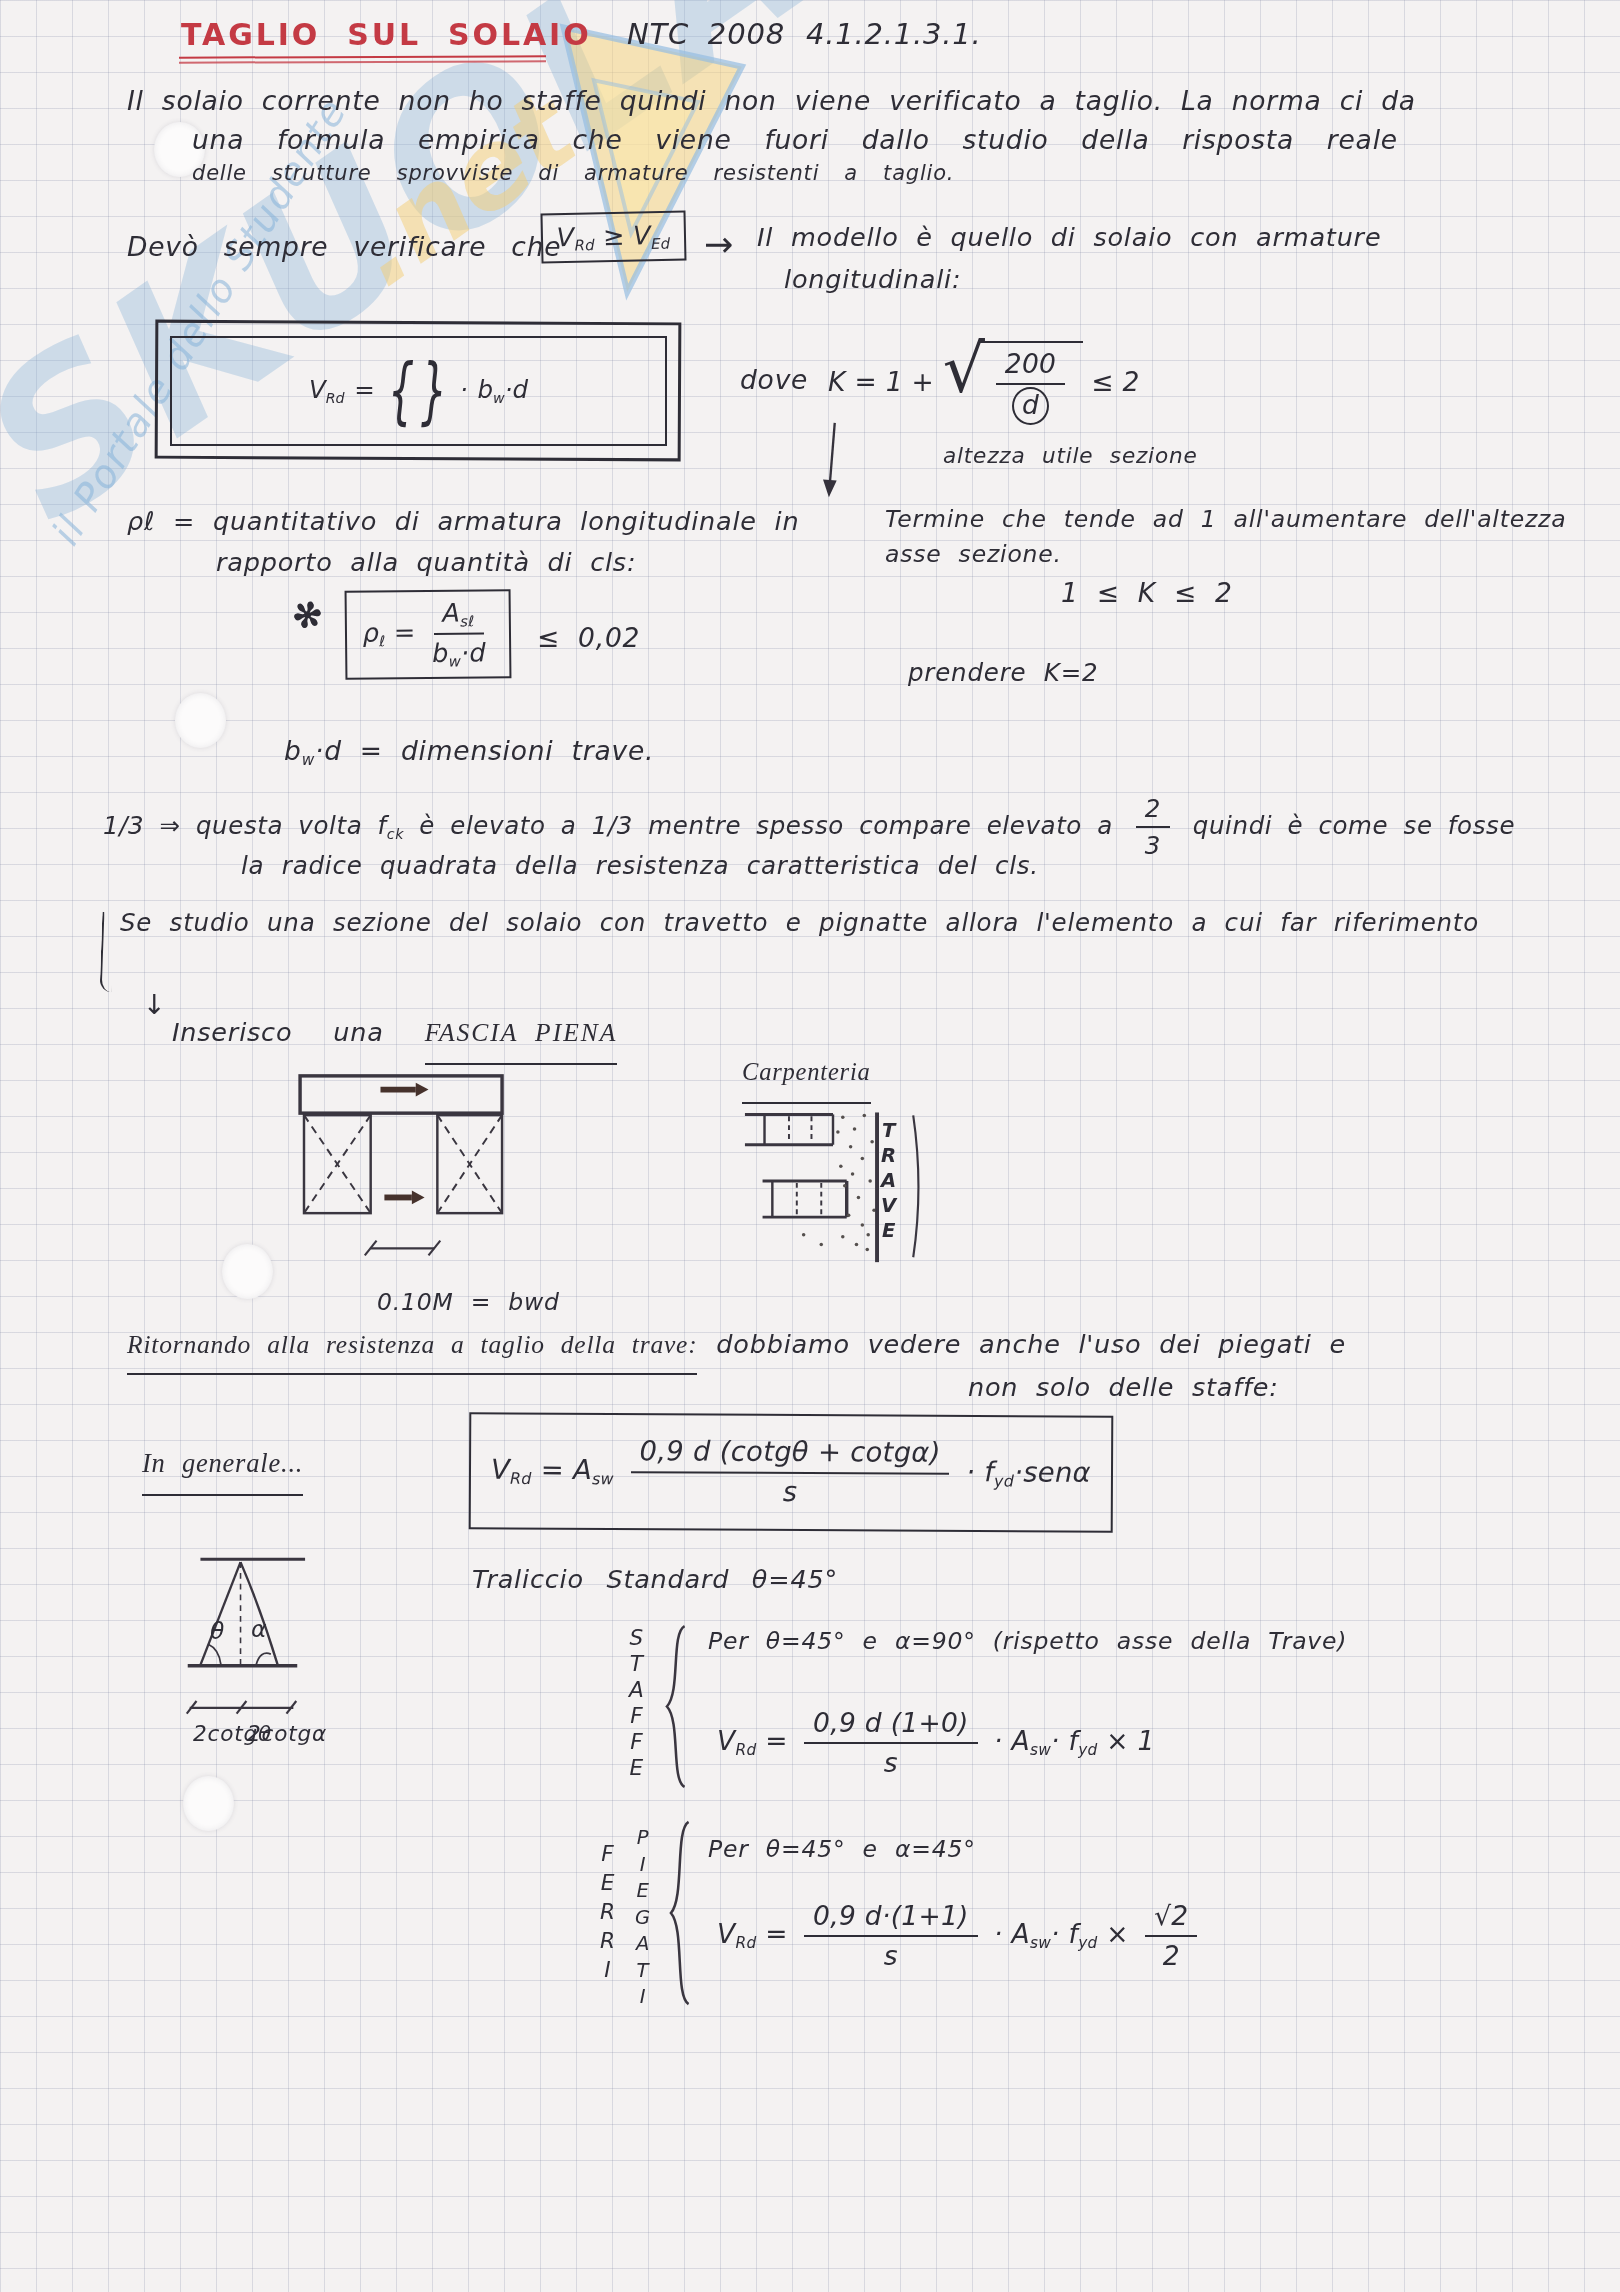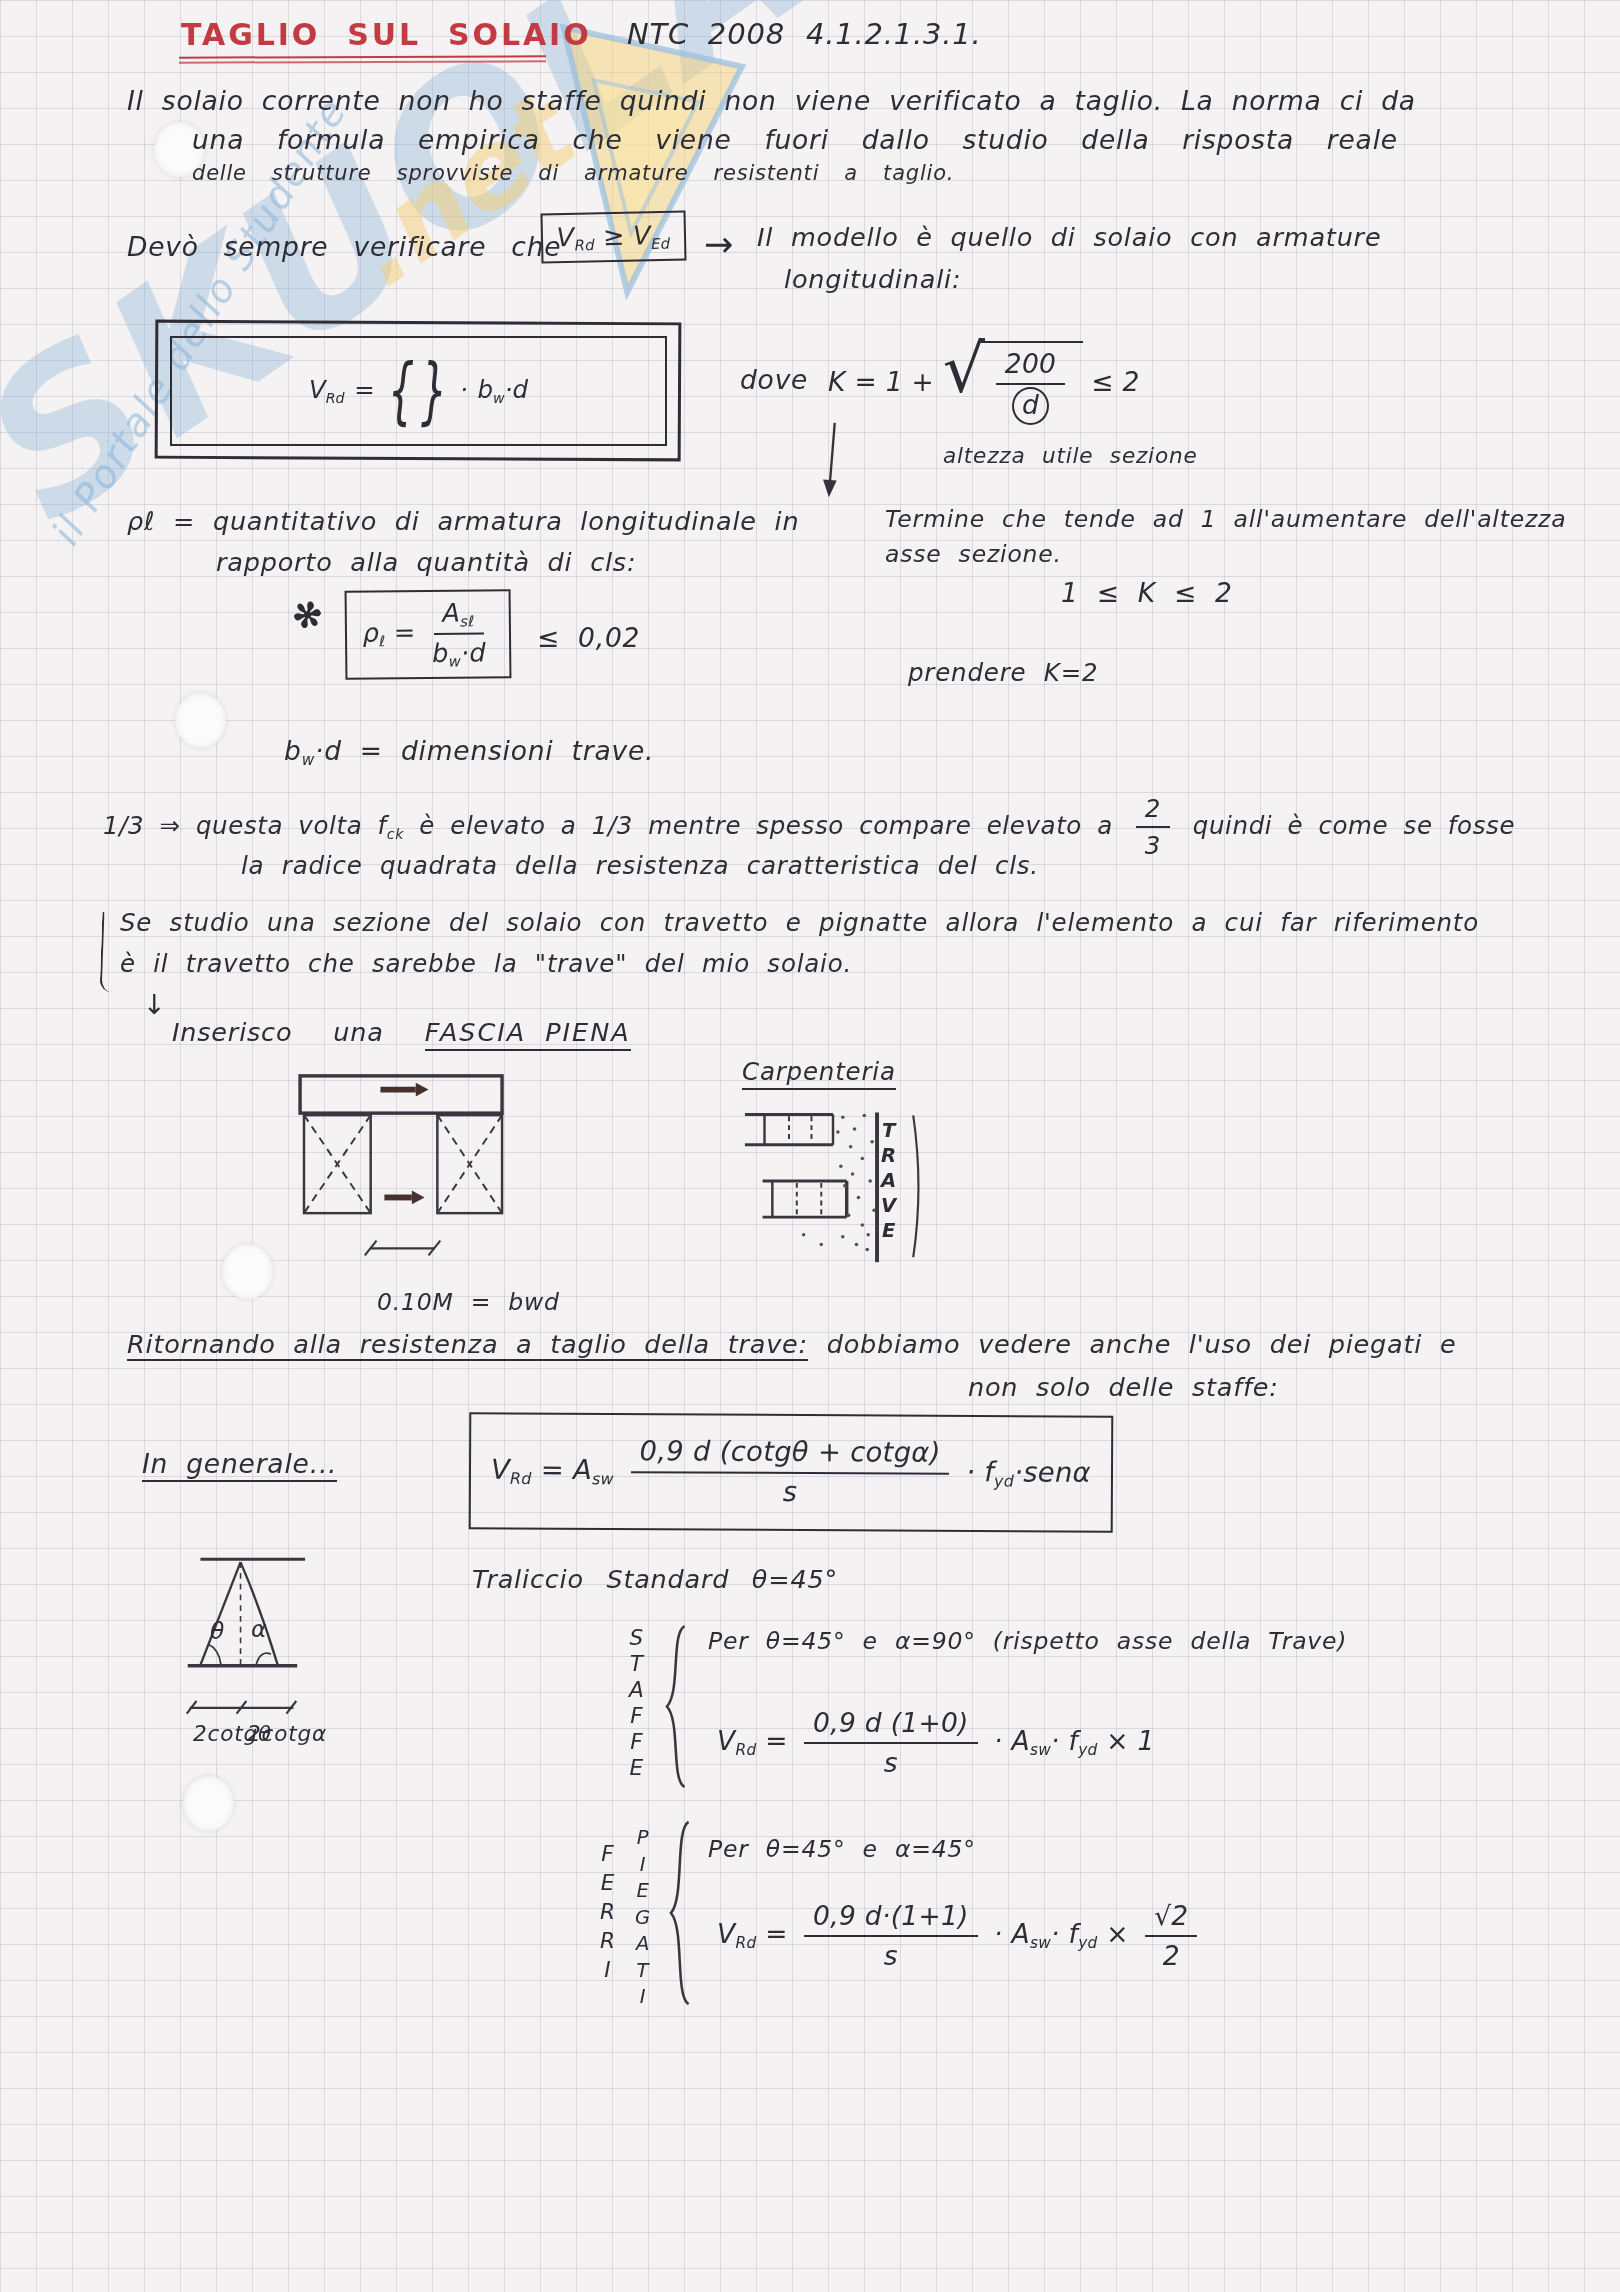--- a/index.html
+++ b/index.html
@@ -26,21 +26,21 @@
   .sub{ font-size:0.58em; vertical-align:-0.32em; }
   .sup{ font-size:0.6em; vertical-align:0.75em; }
   .brace{ font-size:2.6em; vertical-align:middle; display:inline-block;
           transform:scale(0.65,1.15); margin:0 -3.9px; font-weight:normal; }
   .circ{ border:2.5px solid var(--ink); border-radius:50%; padding:0 7.8px 2px; display:inline-block; }
   .rad{ display:inline-flex; vertical-align:middle; align-items:flex-start; }
   .radsign{ font-size:2.5em; line-height:1; transform:translateY(-3.9px); }
   .radinner{ display:inline-block; border-top:2.9px solid var(--ink); margin-left:-6.9px; padding:4.9px 9.8px 0; }
   .vl{ position:absolute; font-style:italic; color:var(--ink); white-space:pre-line; text-align:center; }
   .box{ position:absolute; border:2.9px solid var(--ink); }
-  .u{ border-bottom:2.9px solid var(--ink); padding-bottom:0; }
+  .u{ border-bottom:2.9px solid var(--ink); padding-bottom:14px;font-family:Liberation Serif, serif; }
   .hole{ position:absolute; width:51px; height:55px; border-radius:50%; background:#fcfbfb;
          box-shadow:0 0 4.9px rgba(60,60,80,0.12), inset 0 0 5.9px rgba(60,60,80,0.10); }
   .wm{ position:absolute; pointer-events:none; font-style:italic; }
   svg{ position:absolute; overflow:visible; }
 </style>
 </head>
 <body>
 
 <div class="page">
 
@@ -119,21 +119,20 @@
 
   <div class="fm" style="left:103px;top:794px;font-size:24.5px;letter-spacing:0.6px;word-spacing:6.9px;"><span class="tk">1/3 ⇒ questa volta f</span><span class="tk sub">ck</span><span class="tk"> è elevato a 1/3 mentre spesso compare elevato a </span><span class="frac">
         <span class="fnum"><span class="tk">2</span></span>
         <span class="fden"><span class="tk">3</span></span>
       </span><span class="tk"> quindi è come se fosse</span></div>
   <div class="t" style="left:241px;top:851px;font-size:24.5px;">la radice quadrata della resistenza caratteristica del cls.</div>
 
   <div style="position:absolute;left:101px;top:912px;width:11.8px;height:80px;
               border-left:2.5px solid var(--ink);border-bottom-left-radius:13.7px;transform:rotate(2deg);"></div>
   <div class="t" style="left:120px;top:908px;font-size:24.5px;">Se studio una sezione del solaio con travetto e pignatte allora l'elemento a cui far riferimento</div>
-  <div class="t" style="left:120px;top:949px;font-size:24.5px;">è il travetto che sarebbe la "trave" del mio solaio.</div>
 
   <div class="t" style="left:143px;top:988px;font-size:27.4px;">↓</div>
   <div style="position:absolute;left:172px;top:1017px;display:flex;gap:41px;">
     <span class="t" style="position:static;font-size:25.5px;">Inserisco</span>
     <span class="t" style="position:static;font-size:25.5px;">una</span>
     <span class="t u" style="position:static;font-size:25.5px;letter-spacing:2px;border-bottom-width:2.5px;">FASCIA PIENA</span>
   </div>
 
   <svg style="left:294px;top:1070px;" width="221" height="201" viewBox="0 0 225 205">
     <rect x="6" y="6" width="206" height="38" fill="none" stroke="#3a3640" stroke-width="3.5"></rect>

